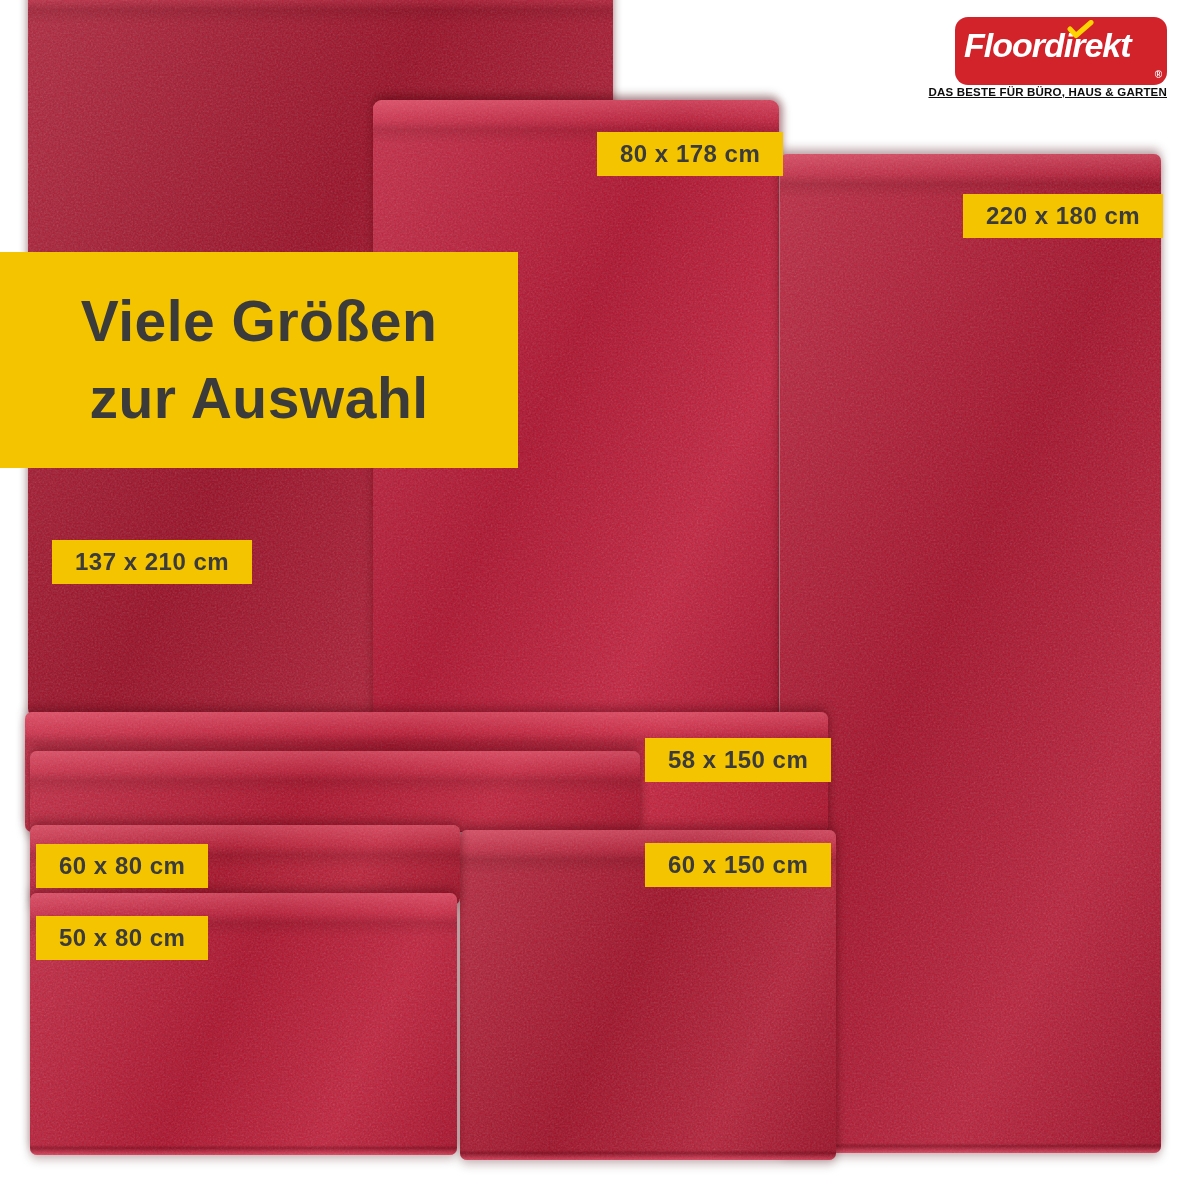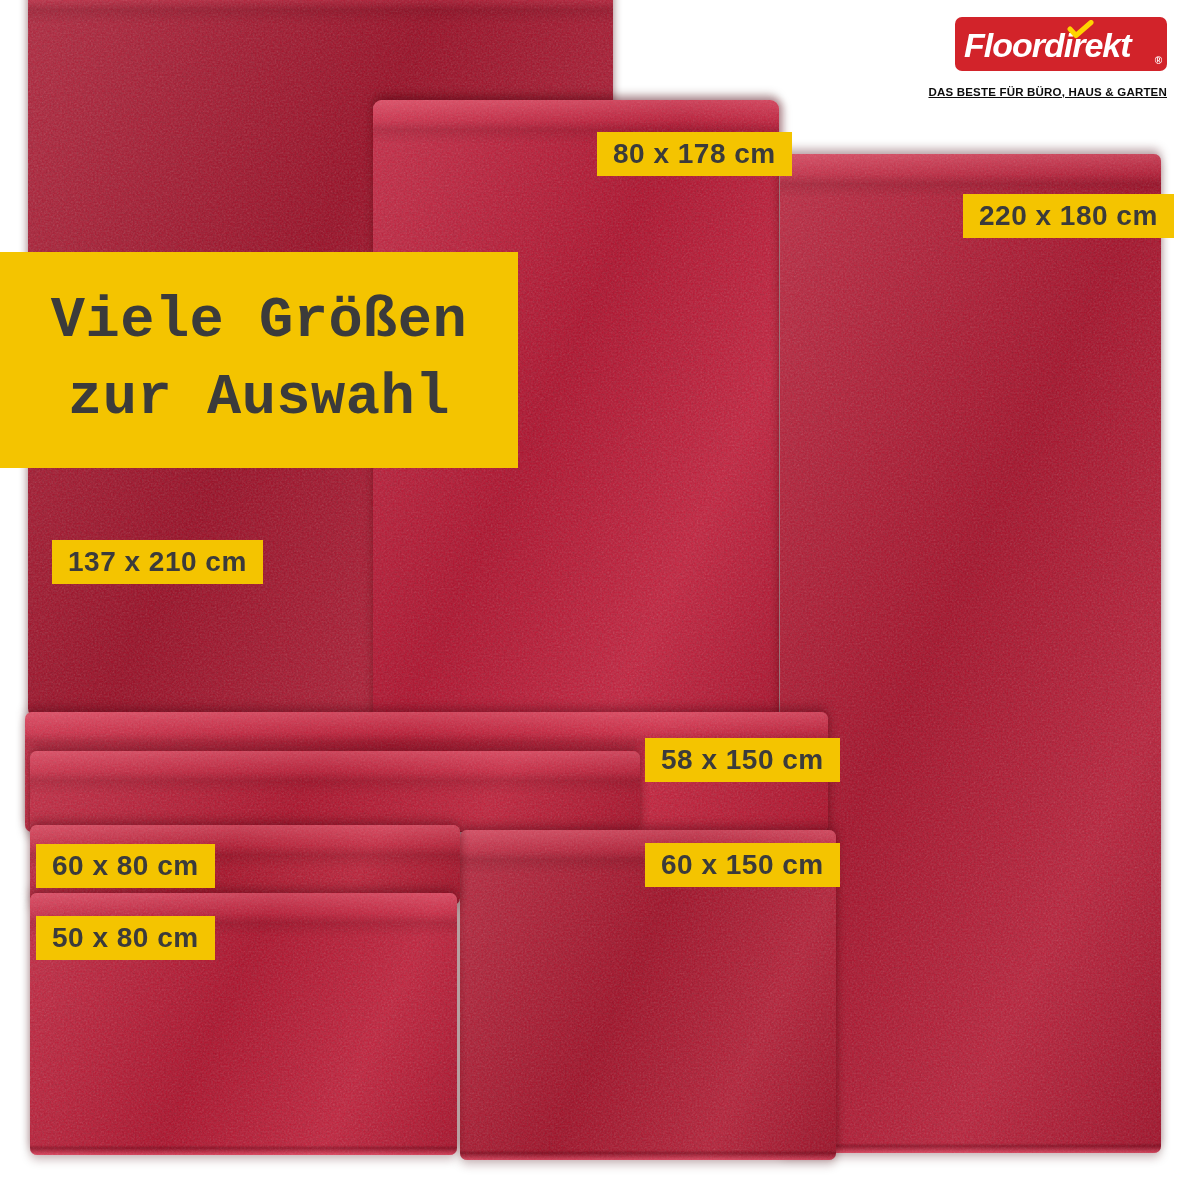--- a/index.html
+++ b/index.html
@@ -45,42 +45,42 @@
   .rug-137x210 .base{fill:#ab0b26;}
   .rug-80x178  .base{fill:#c30f2f;}
   .rug-120x180 .base{fill:#b80e2b;}
   .rug-86x150  .base{fill:#c6102e;}
   .rug-80x120  .base{fill:#c00f2c;}
   .rug-60x150  .base{fill:#b30d28;}
   .rug-60x80   .base{fill:#bb0e29;}
   .rug-50x80   .base{fill:#c10f2d;}
 
   
-  .size-label{position:absolute;z-index:10;height:44px;line-height:44px;padding:0 16px;
+  .size-label{position:absolute;z-index:10;height:44px;line-height:44px;padding:0 23px;
        background:var(--accent-yellow,#f4c400);color:var(--label-text,#3b3b3b);
-       font-size:28px;font-weight:bold;white-space:nowrap;letter-spacing:.5px;}
+       font-size:24px;font-weight:bold;white-space:nowrap;letter-spacing:.5px;}
   #label-80x178 {left:597px;top:132px;}
   #label-120x180{left:963px;top:194px;}
   #label-137x210{left:40px; top:540px;margin-left:12px;}
   #label-86x150 {left:645px;top:738px;}
   #label-80x120 {left:36px; top:780px;}
   #label-60x80  {left:36px; top:844px;}
   #label-60x150 {left:645px;top:843px;}
   #label-50x80  {left:36px; top:916px;}
 
   
   #banner{position:absolute;left:0;top:252px;width:518px;height:216px;z-index:11;
        background:var(--accent-yellow,#f4c400);
-       display:flex;flex-direction:column;align-items:center;justify-content:center;font-family:Liberation Mono, monospace;}
+       display:flex;flex-direction:column;align-items:center;justify-content:center;}
   .banner-line{font-size:57px;font-weight:bold;color:var(--label-text,#3b3b3b);
        line-height:1.35;letter-spacing:.5px;}
 
   
-  #logo-box{position:absolute;top:17px;right:33px;width:212px;height:54px;z-index:12;
-       background:var(--logo-red,#d2232a);border-radius:7px;text-decoration:underline;}
+  #logo-box{position:absolute;top:17px;right:33px;width:212px;height:68px;z-index:12;
+       background:var(--logo-red,#d2232a);border-radius:13px;text-decoration:underline;}
   #brand-text{position:absolute;left:9px;top:9px;font-size:34px;font-weight:bold;font-style:italic;
        color:#ffffff;letter-spacing:-1px;white-space:nowrap;}
   #brand-reg{position:absolute;right:5px;bottom:5px;font-size:10px;font-weight:bold;color:#ffffff;font-style:normal;}
   .check-icon{position:absolute;left:112px;top:3px;width:27px;height:19px;z-index:2;}
   .check-icon polyline{fill:none;stroke:var(--check-yellow,#ffd400);stroke-width:5;stroke-linecap:round;stroke-linejoin:round;}
   #logo-tagline{position:absolute;top:86px;right:33px;z-index:12;font-size:11.5px;font-weight:bold;
        color:#0d0d0d;letter-spacing:.2px;white-space:nowrap;text-decoration:underline;}
 </style>
 </head>
 <body>

